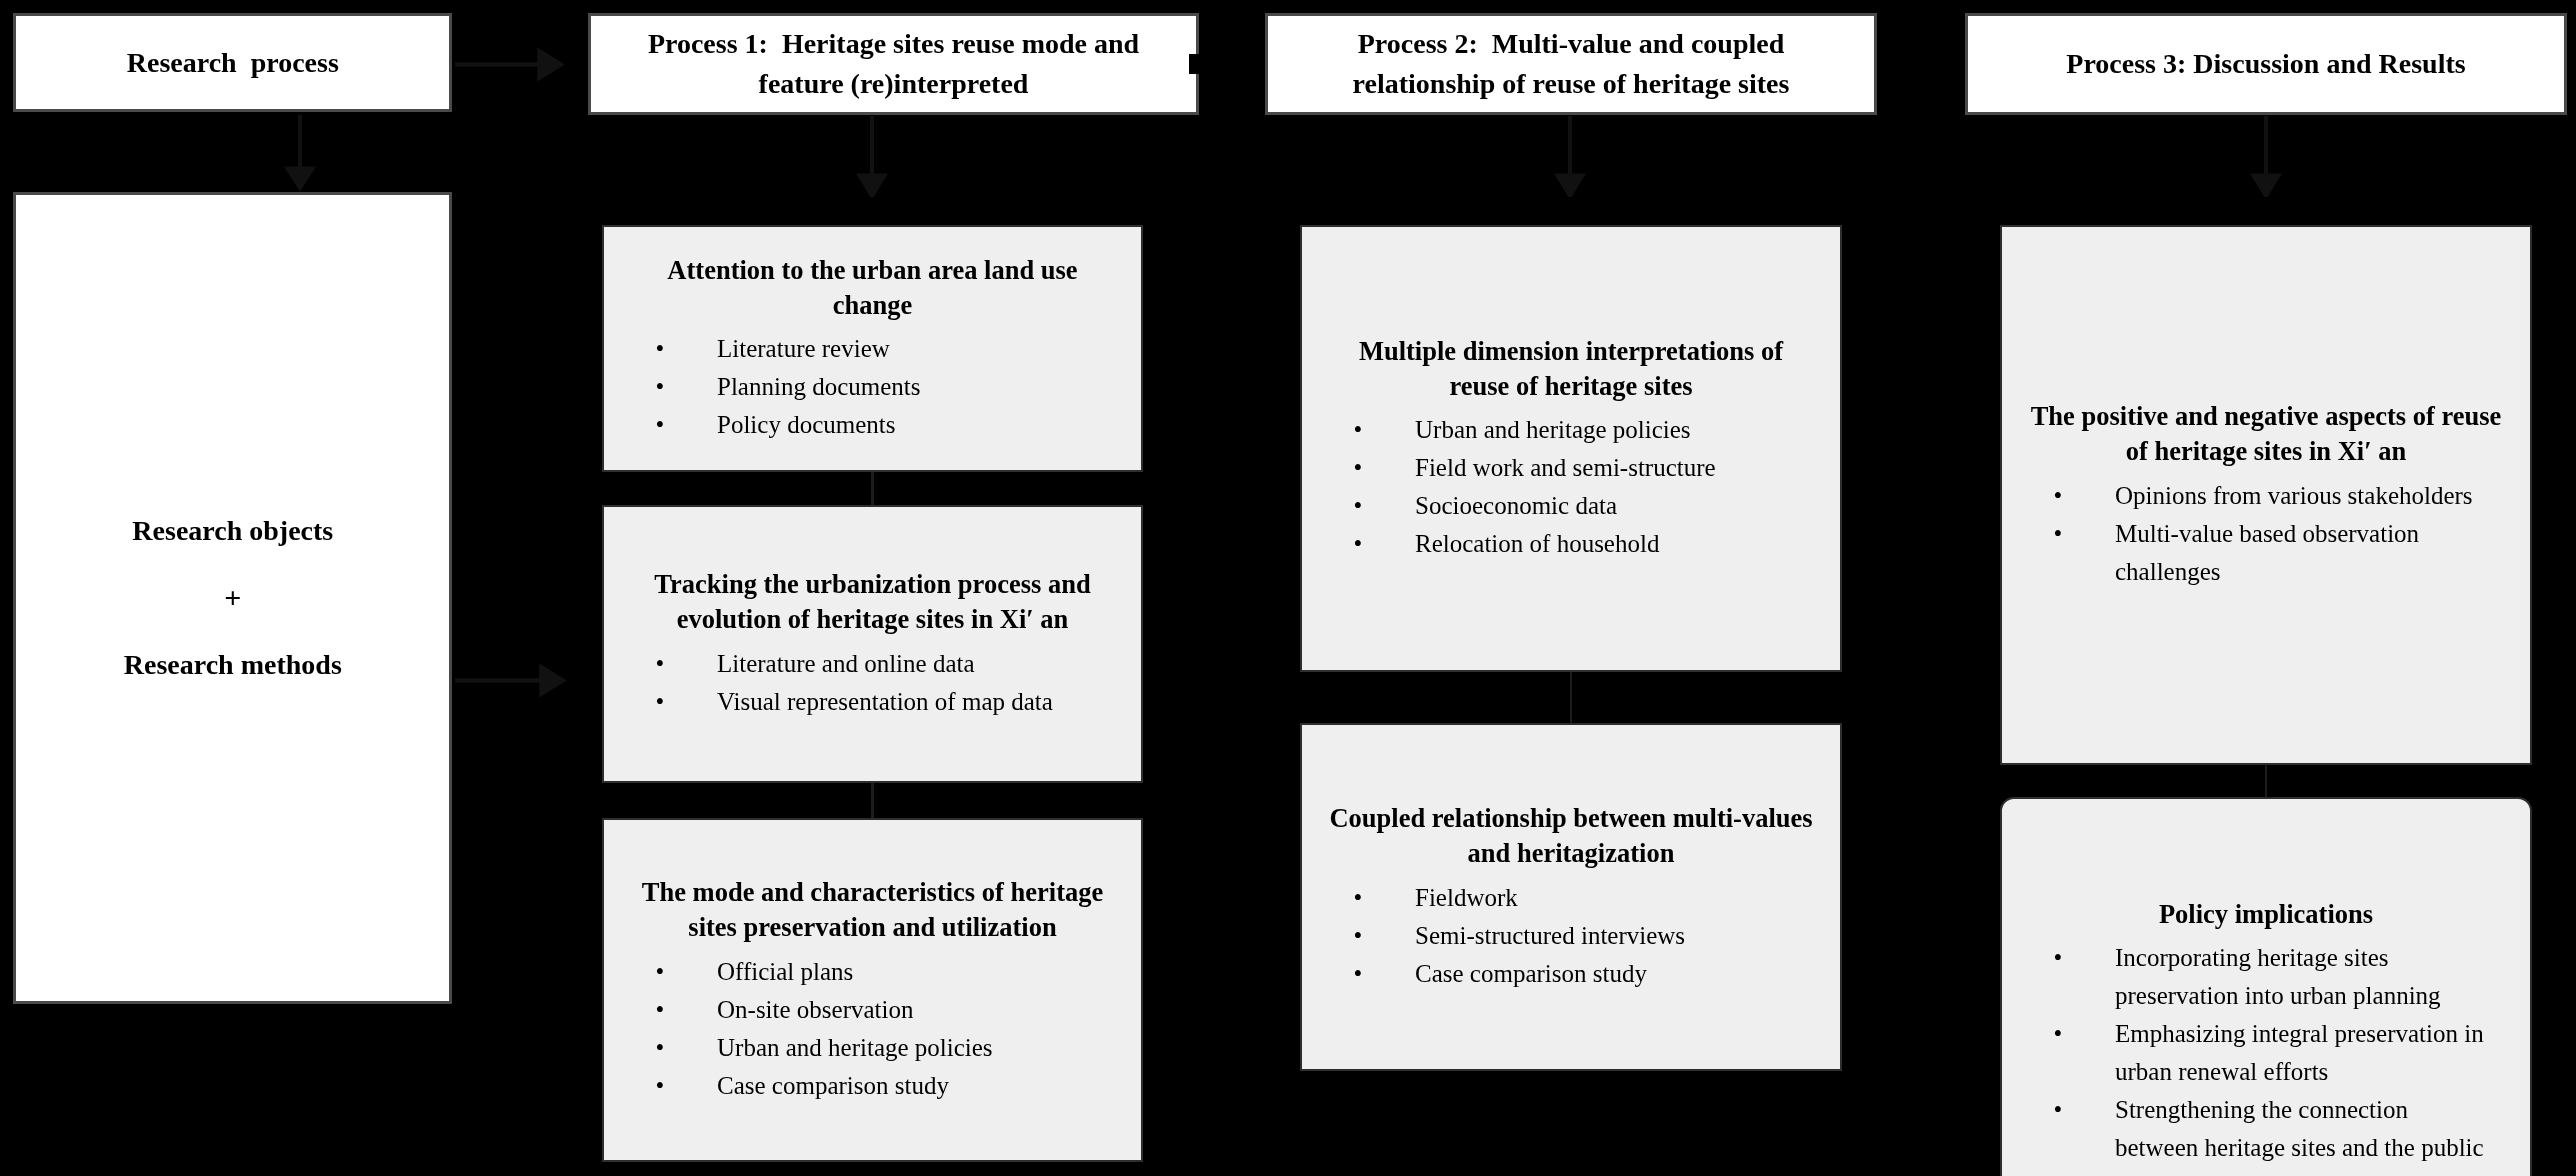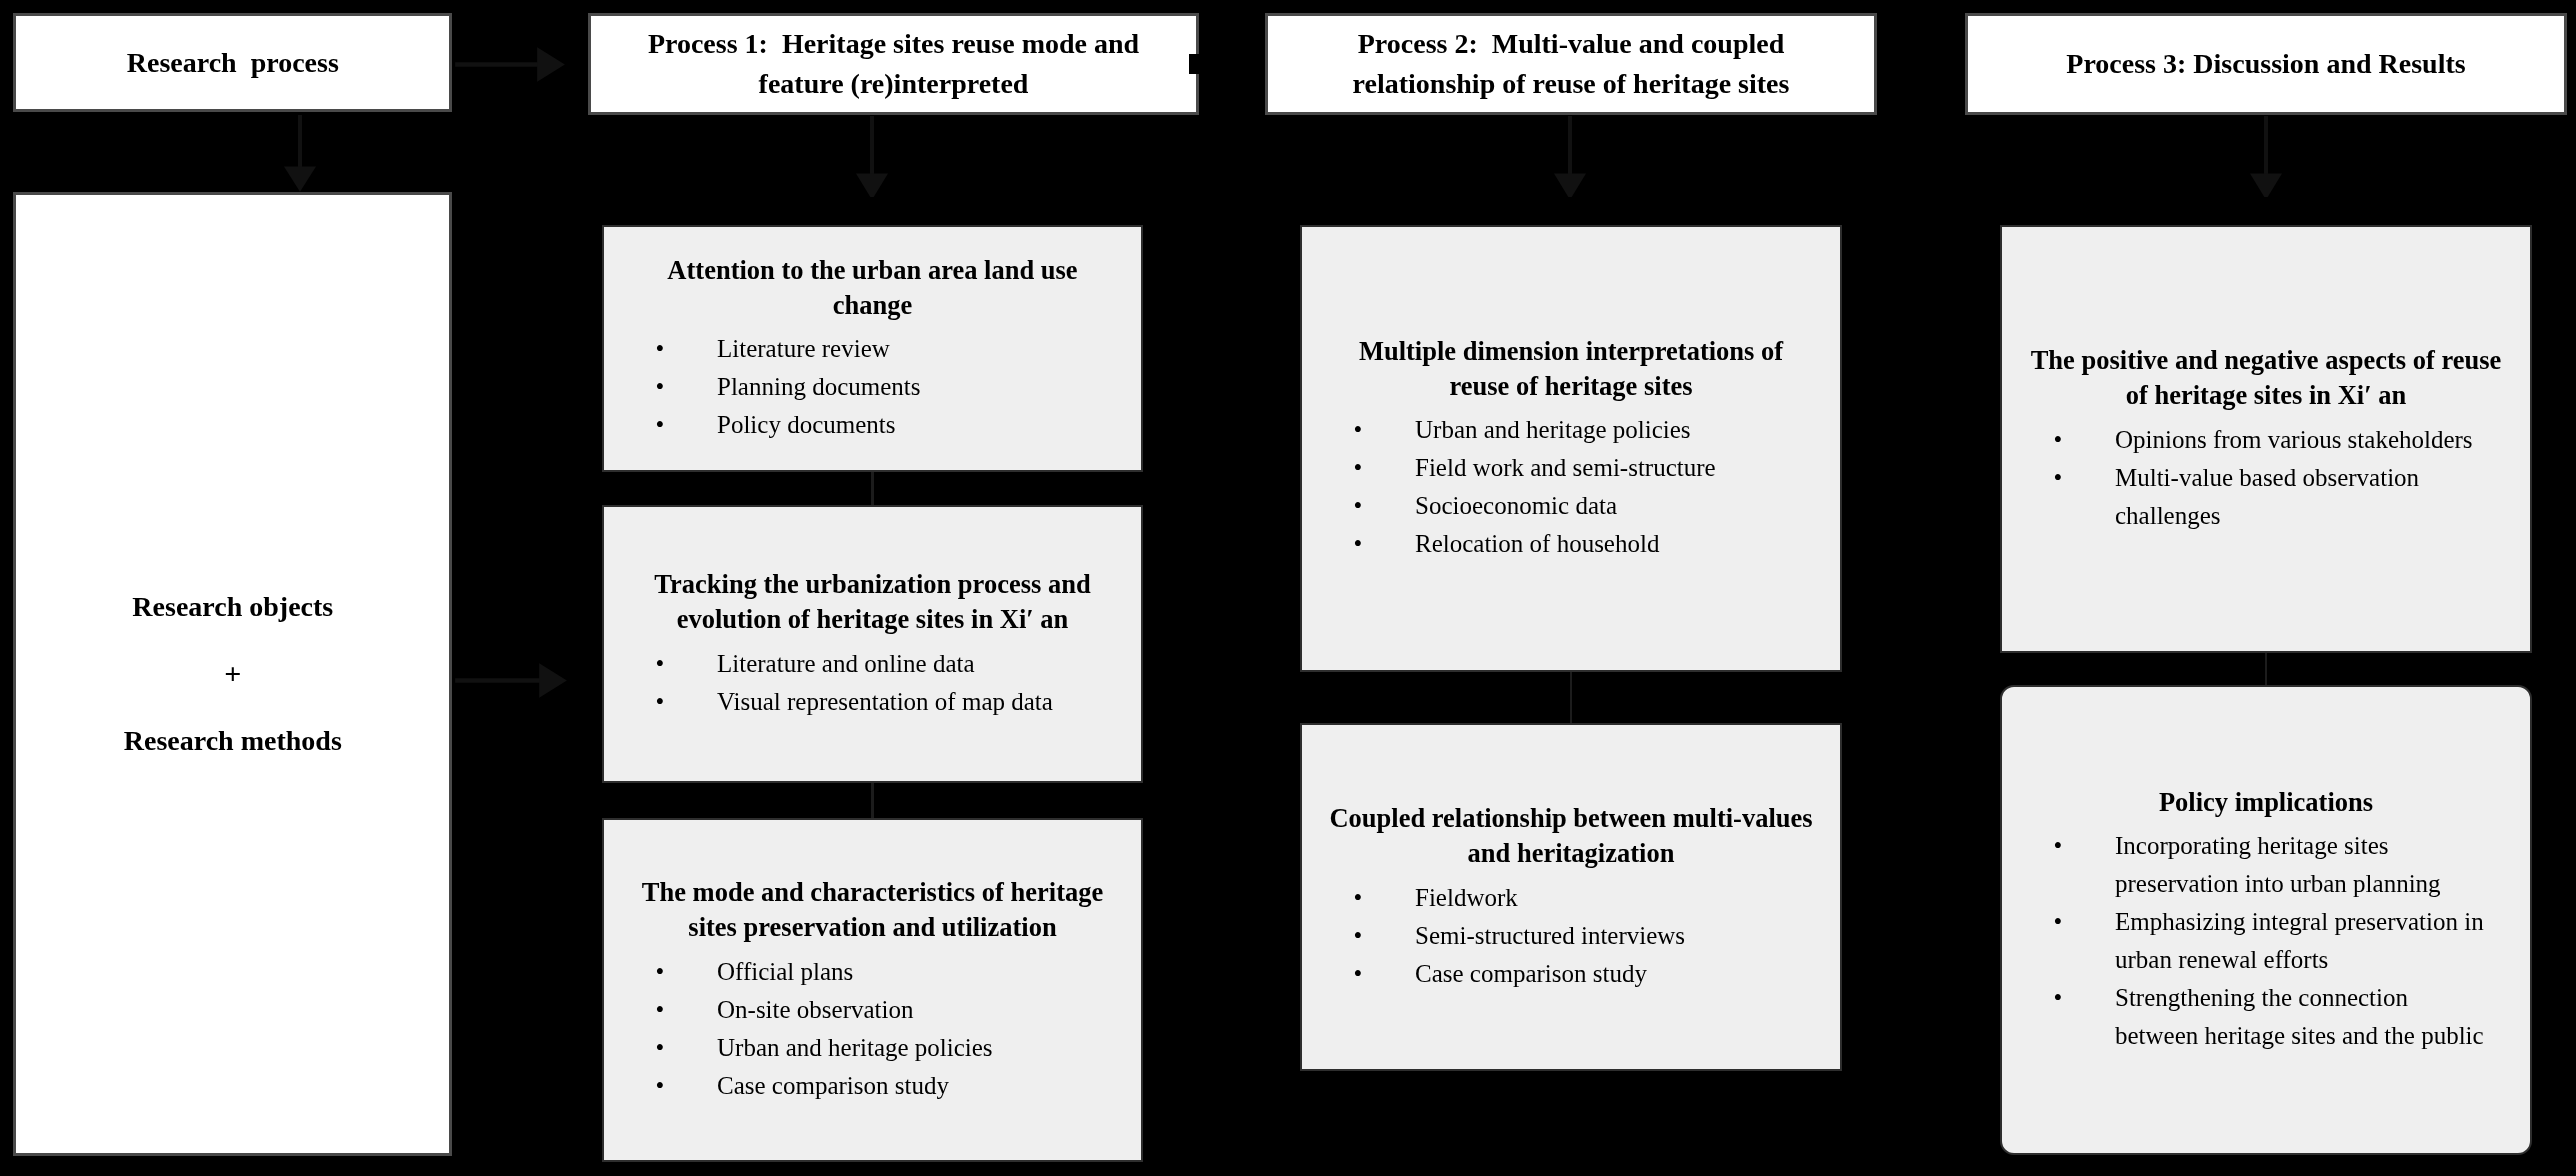--- a/index.html
+++ b/index.html
@@ -142,21 +142,21 @@
       <polygon points="14,100 70,100 42,146" fill="#111"></polygon>
     </svg>
   </div>
   <div class="arr" style="left:2242px;top:116px;width:48px;height:85px;">
     <svg viewBox="0 0 84 148" preserveAspectRatio="none">
       <line x1="42" y1="0" x2="42" y2="104" stroke="#111" stroke-width="7"></line>
       <polygon points="14,100 70,100 42,146" fill="#111"></polygon>
     </svg>
   </div>
 
-  <div class="wbox left-panel" style="left:13.3px;top:192px;width:439px;height:964px;">
+  <div class="wbox left-panel" style="left:13.3px;top:192px;width:439px;height:812px;">
     <span class="pl-line">Research objects</span>
     <span class="pl-plus">+</span>
     <span class="pl-line">Research methods</span>
   </div>
 
   <div class="arr" style="left:454px;top:658px;width:114px;height:45px;">
     <svg viewBox="0 0 198 78" preserveAspectRatio="none">
       <line x1="2" y1="39" x2="152" y2="39" stroke="#111" stroke-width="8"></line>
       <polygon points="148,9 148,69 196,39" fill="#111"></polygon>
     </svg>
@@ -215,21 +215,21 @@
   </div>
 
   <div class="arr" style="left:1868px;top:650px;width:92px;height:48px;">
     <svg viewBox="0 0 160 84" preserveAspectRatio="none">
       <rect x="0" y="28" width="110" height="28" fill="#000"></rect>
       <polygon points="107,7 107,77 158,42" fill="#000"></polygon>
     </svg>
   </div>
 
   <div class="dcol" style="left:1965px;top:197px;width:602px;height:967px;">
-    <div class="gbox" style="height:428px;">
+    <div class="gbox" style="height:540px;">
       <div class="gbox-title">The positive and negative aspects of reuse of heritage sites in Xi′ an</div>
       <ul>
           <li>Opinions from various stakeholders</li>
           <li>Multi-value based observation challenges</li>
         </ul>
     </div>
     <div class="vconn" style="height:32px;"></div>
     <div class="gbox" style="height:470px;border-radius:14px;">
       <div class="gbox-title">Policy implications</div>
       <ul>

